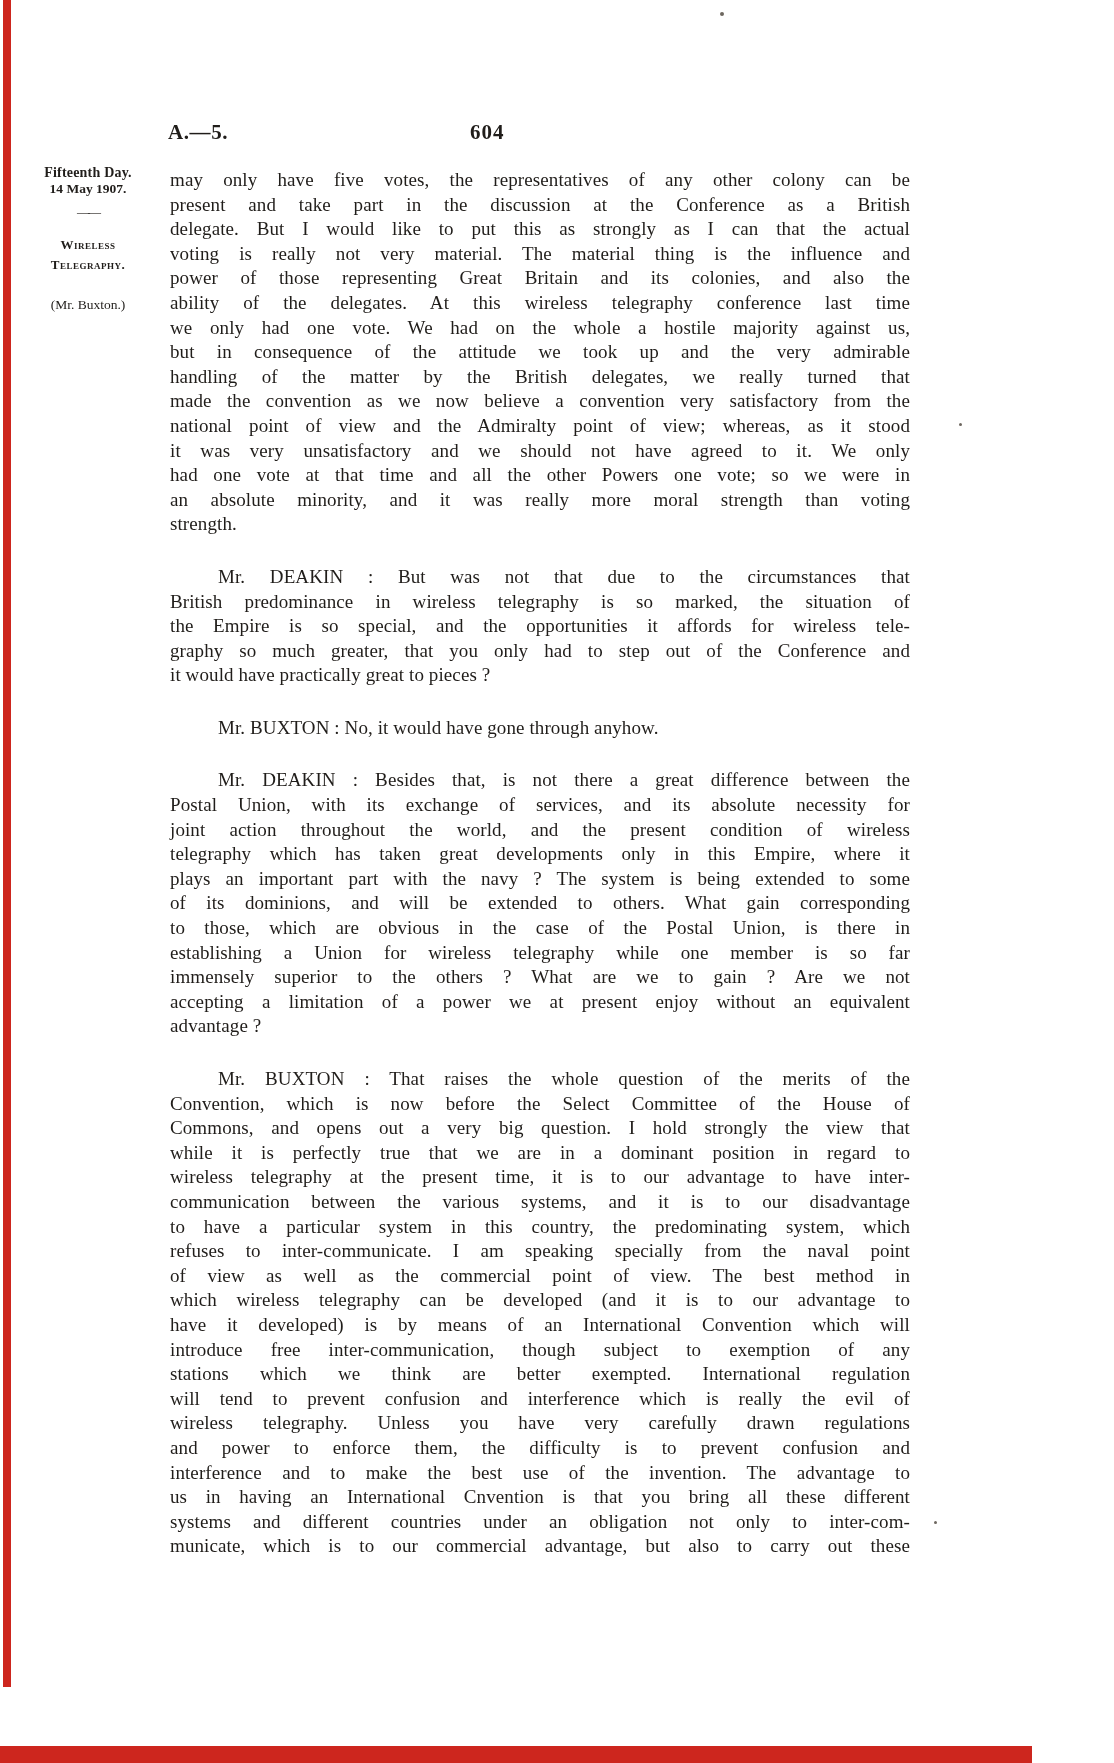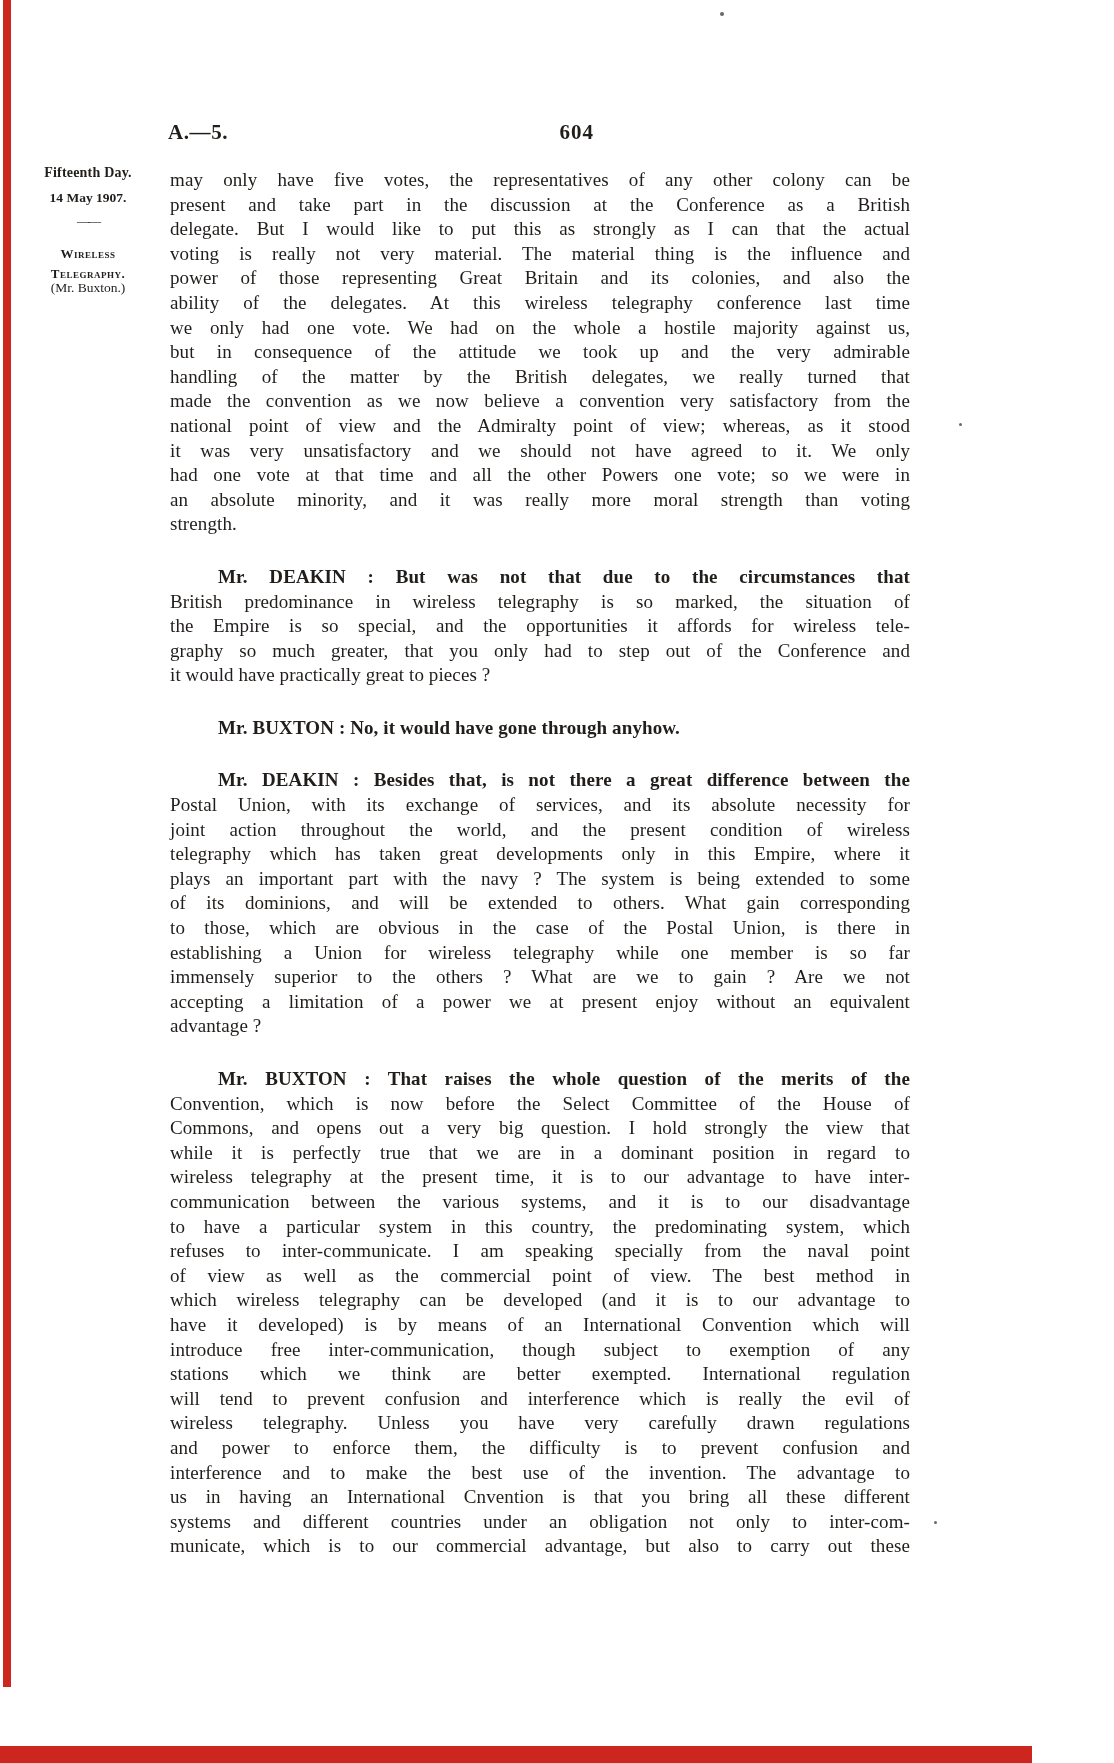--- a/index.html
+++ b/index.html
@@ -19,43 +19,43 @@
     position:absolute;left:0;bottom:0;width:1114px;height:17px;
     background:var(--red,#cd261e);
   }
   .header{position:absolute;top:120px;left:0;width:1114px;height:28px;}
   .doc-ref{
     position:absolute;left:168px;top:0;
     font-size:21px;font-weight:700;letter-spacing:.6px;
   }
   .page-num{
     position:absolute;left:470px;top:0;width:124px;
-    text-align:right;font-size:21px;font-weight:700;letter-spacing:1px;
+    text-align:left;font-size:21px;font-weight:700;letter-spacing:1px;
   }
   .margin-notes{
     position:absolute;left:32px;top:166px;width:112px;
     text-align:center;line-height:1;
   }
   .m-day{font-size:14px;font-weight:700;letter-spacing:.2px;}
-  .m-date{font-size:13.5px;font-weight:700;margin-top:11px;}
+  .m-date{font-size:13.5px;font-weight:700;margin-top:2px;}
   .m-sep{font-size:13px;margin-top:9px;letter-spacing:-2px;}
   .m-subj1{font-size:13px;font-weight:700;font-variant:small-caps;letter-spacing:.5px;margin-top:20px;}
   .m-subj2{font-size:13px;font-weight:700;font-variant:small-caps;letter-spacing:.5px;margin-top:7px;}
-  .m-speaker{font-size:13.5px;margin-top:1px;}
+  .m-speaker{font-size:13.5px;margin-top:27px;}
   .body-text{
     position:absolute;left:170px;top:168px;width:740px;
     font-size:19px;letter-spacing:.1px;
   }
   .para + .para{margin-top:28px;}
   .line{
     height:24.6px;line-height:24.6px;
     text-align:left;
   }
   .line.jl{text-align:justify;text-align-last:justify;}
-  .line.indent{padding-left:48px;font-weight:bold;}
+  .line.indent{padding-left:48px;}
   .speck{position:absolute;border-radius:50%;background:#6d675f;}
   .speck.s1{left:720px;top:12px;width:4px;height:4px;}
   .speck.s2{left:959px;top:423px;width:3px;height:3px;}
   .speck.s3{left:934px;top:1521px;width:3px;height:3px;}
 </style>
 </head>
 <body>
 
 <div class="page">
 

